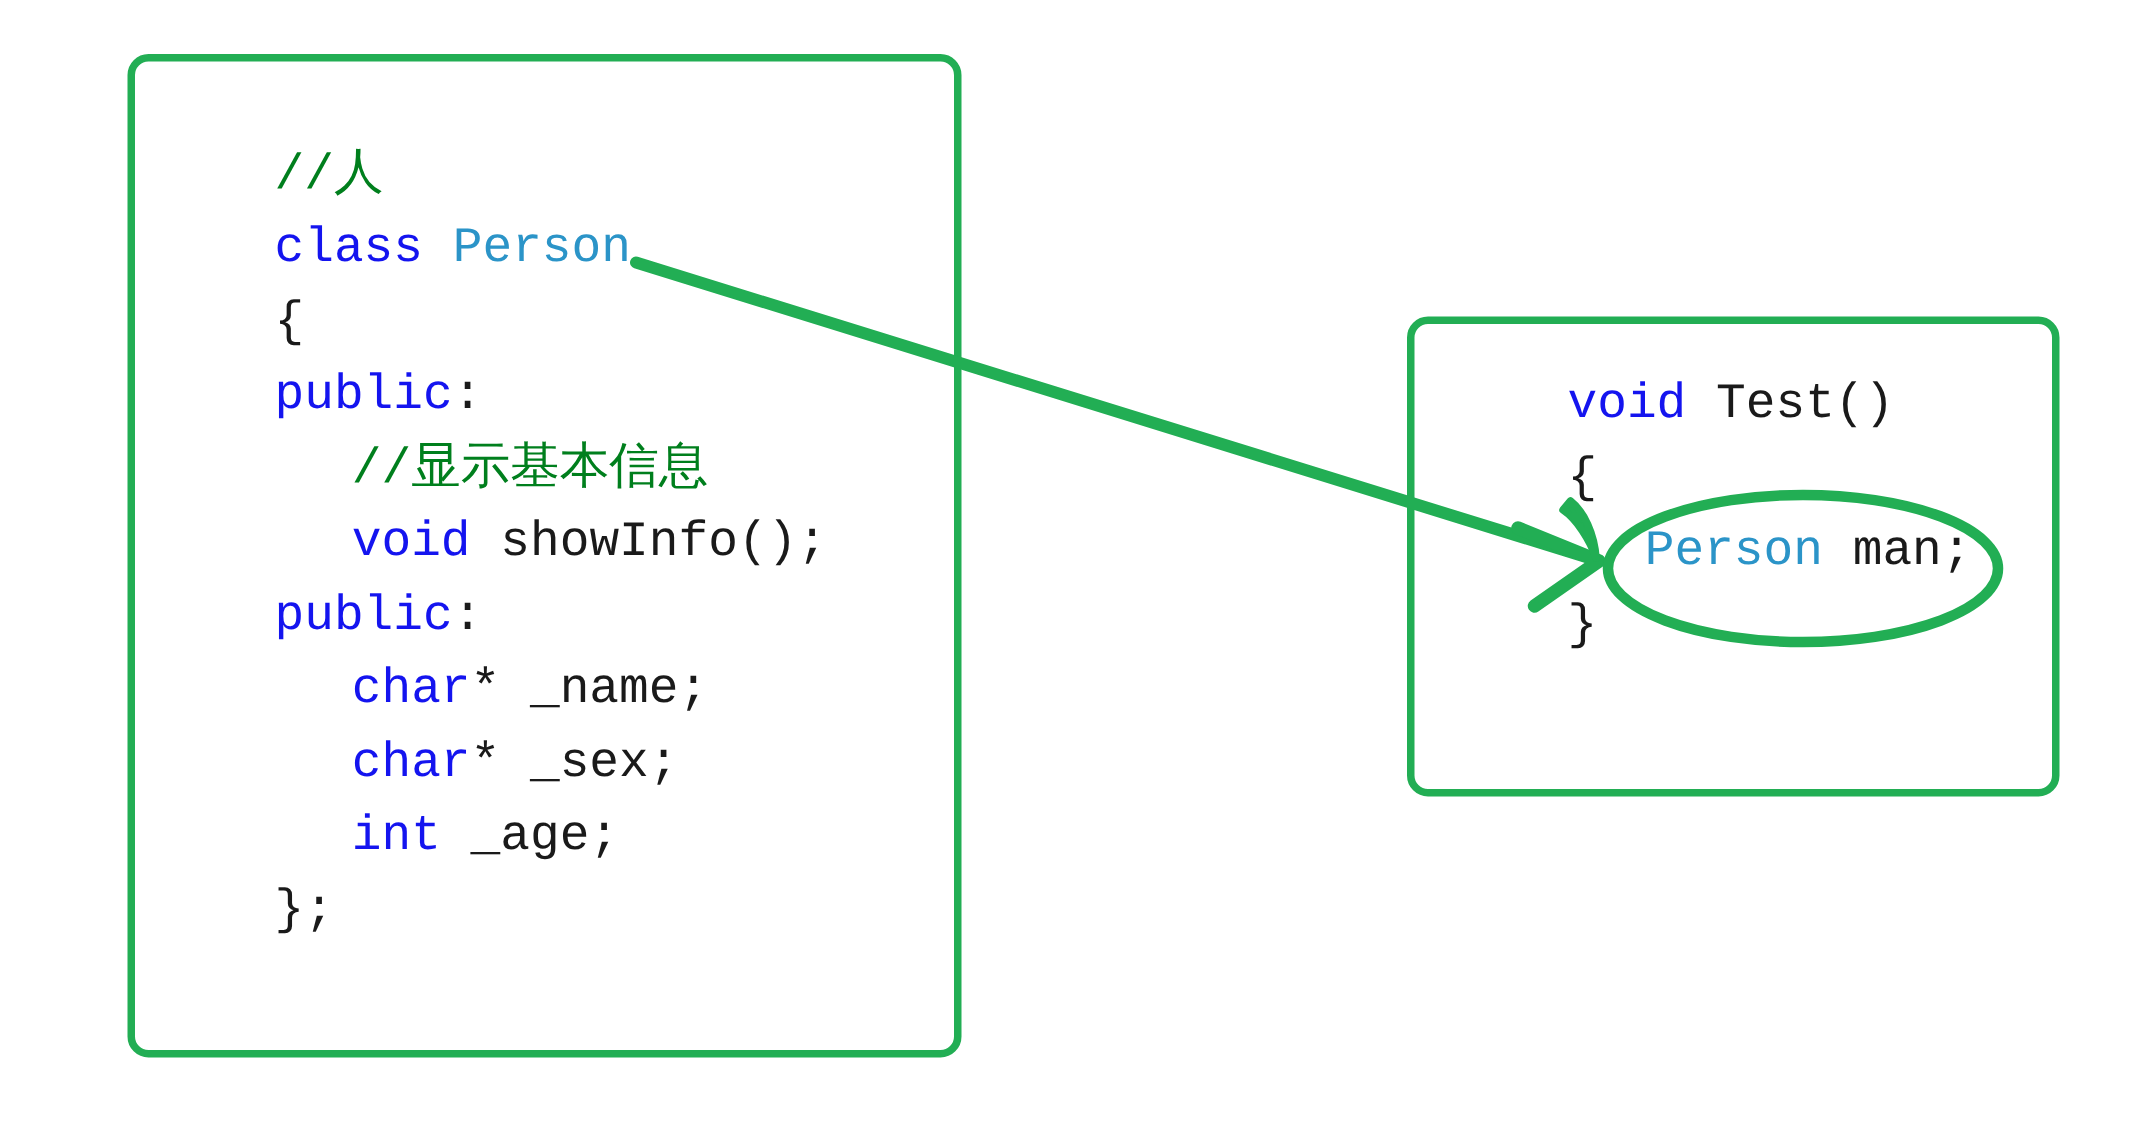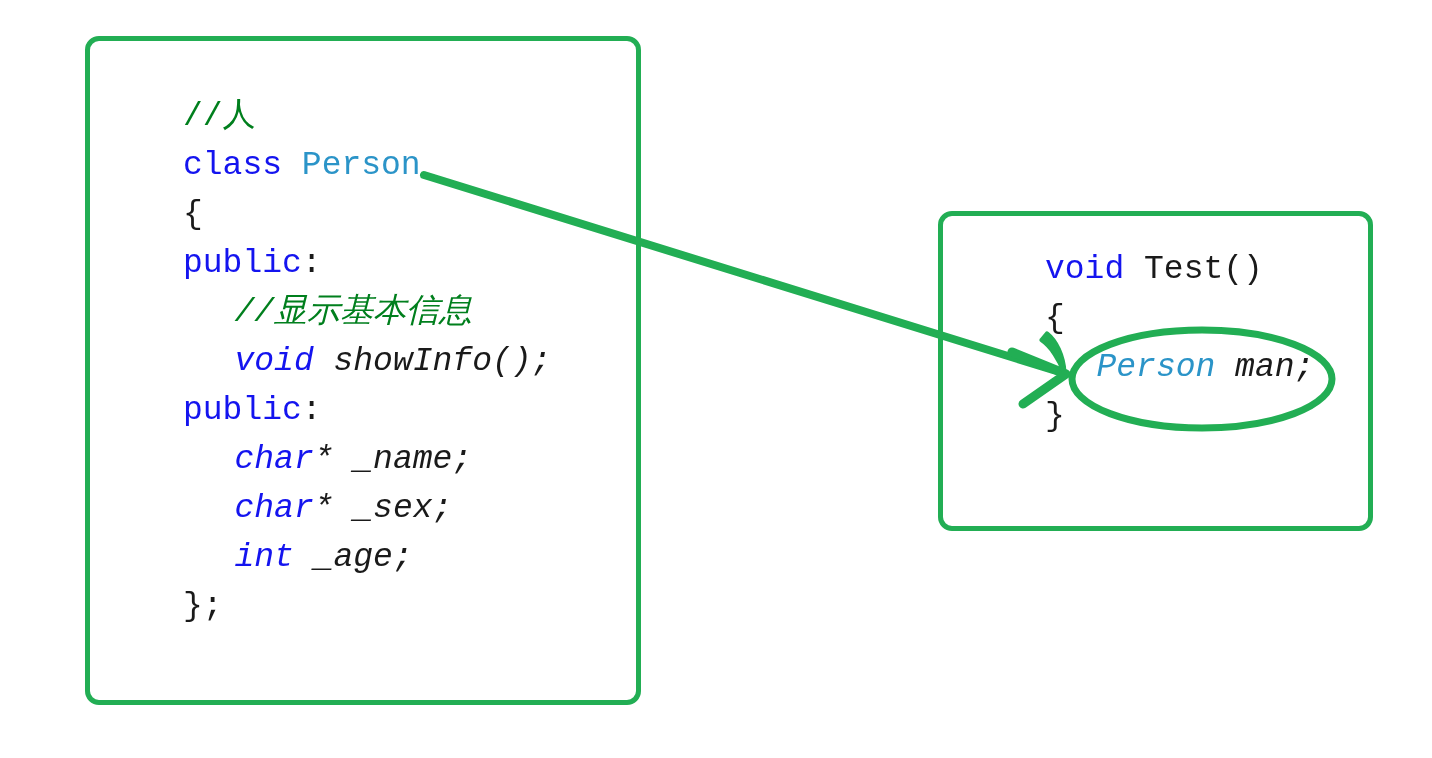--- a/index.html
+++ b/index.html
@@ -53,21 +53,20 @@
     left: 1005px;
     top: 245px;
     margin-left: 40px;
   }
   .ln {
     display: block;
     height: 49px;
   }
   .ind {
     padding-left: 2.6ch;
-    font-style: italic;
   }
   .kw      { color: #1414ef; }
   .type    { color: #2b94c8; }
   .cmt     { color: #007f1d; }
   .plain   { color: #1a1a1a; }
 
   
   #overlay {
     position: absolute;
     left: 0;

